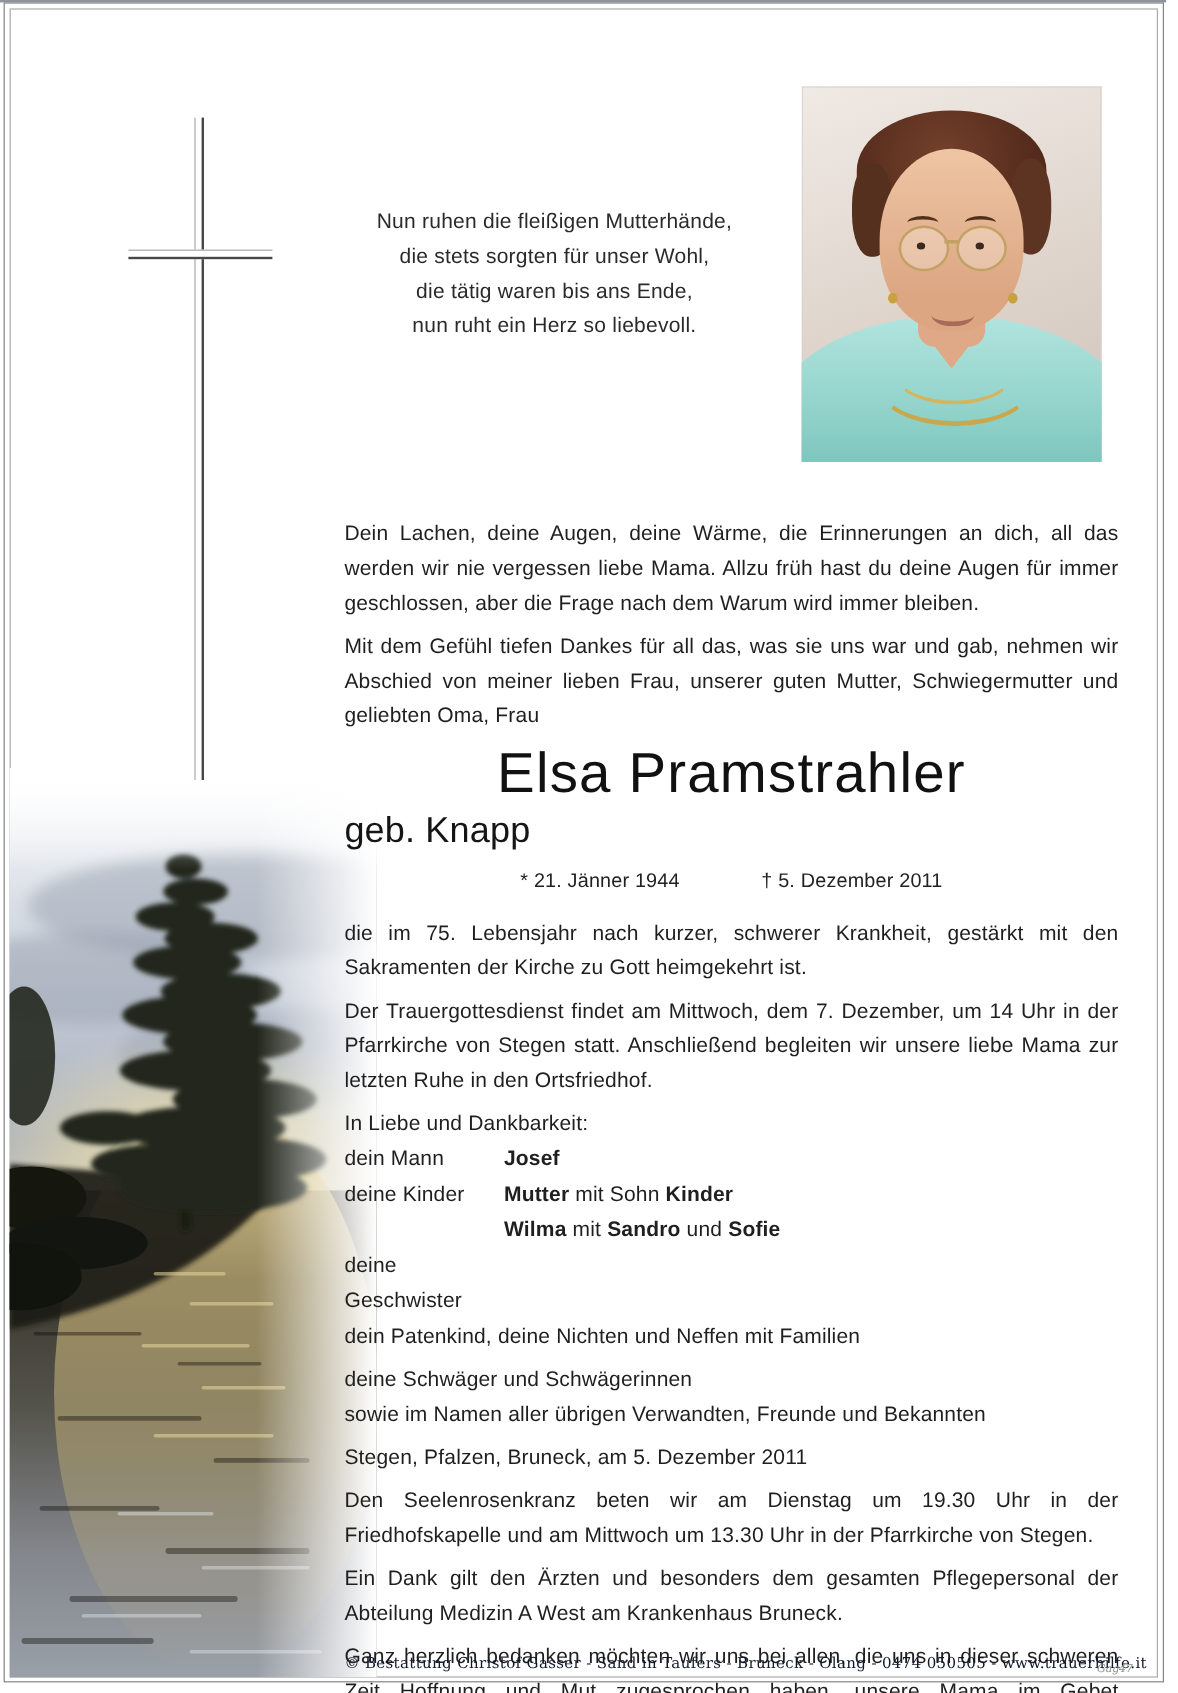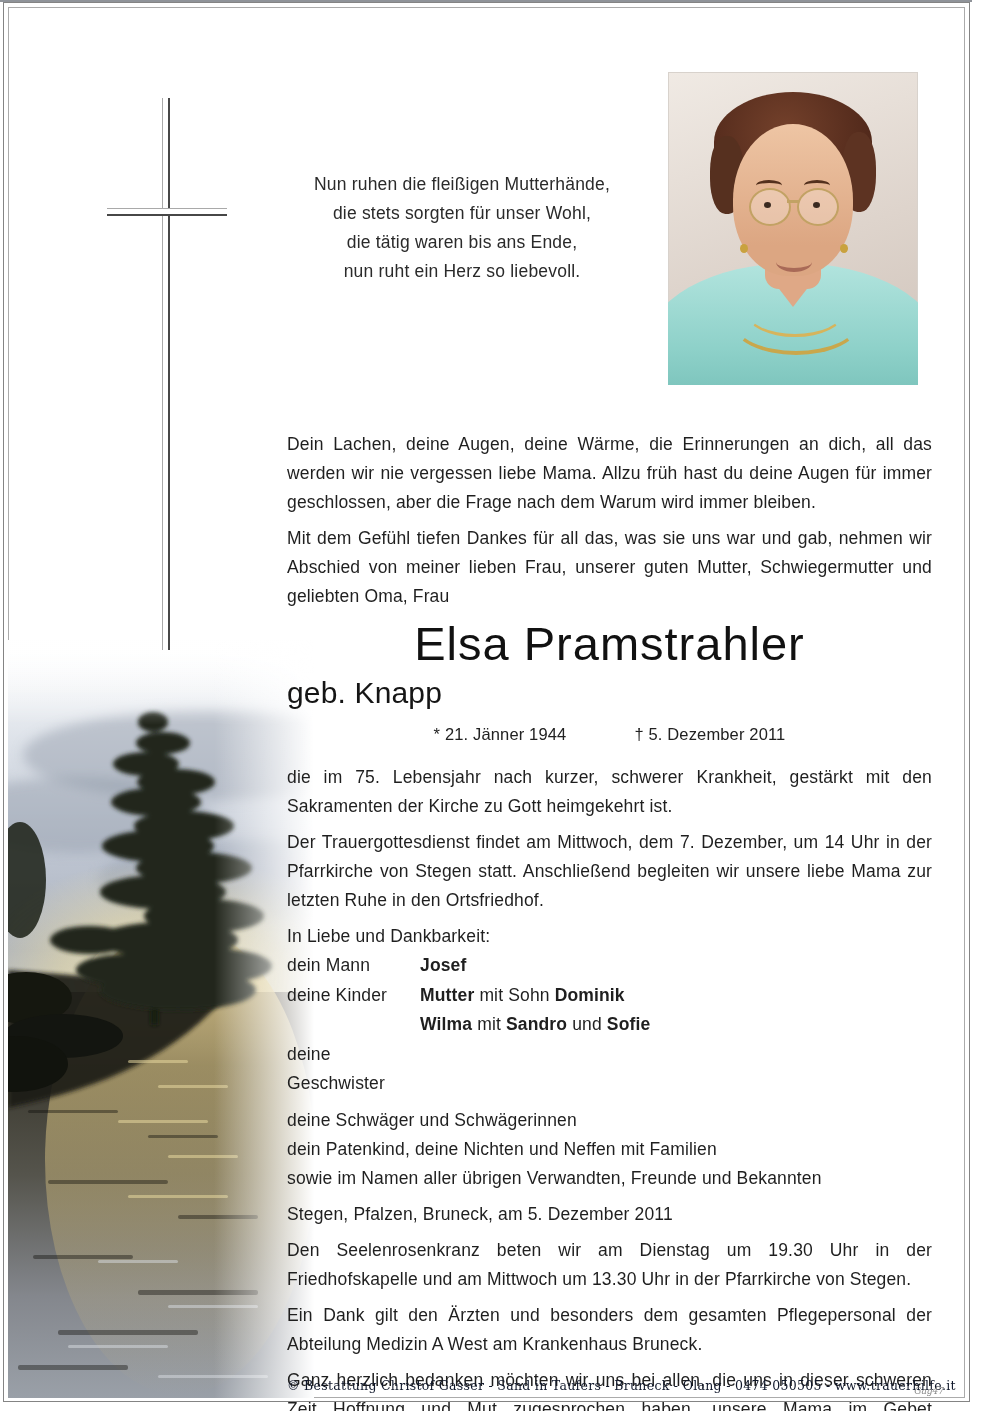--- a/index.html
+++ b/index.html
@@ -252,32 +252,32 @@
     <p>Der Trauergottesdienst findet am Mittwoch, dem 7. Dezember, um 14 Uhr in der Pfarrkirche von Stegen statt. Anschließend begleiten wir unsere liebe Mama zur letzten Ruhe in den Ortsfriedhof.</p>
 
     <p class="heading">In Liebe und Dankbarkeit:</p>
 
     <div class="frow">
       <span class="flabel">dein Mann</span>
       <span class="fval"><b>Josef</b></span>
     </div>
     <div class="frow">
       <span class="flabel">deine Kinder</span>
-      <span class="fval"><b>Mutter</b><span> mit Sohn </span><b>Dominik</b></span>
+      <span class="fval"><b>Mutter</b><span> mit Sohn </span><b>Kinder</b></span>
     </div>
     <div class="frow">
       <span class="flabel"></span>
       <span class="fval"><b>Wilma</b><span> mit </span><b>Sandro</b><span> und </span><b>Sofie</b></span>
     </div>
     <div class="frow">
       <span class="flabel">deine Geschwister</span>
     </div>
 
+    <div class="plain">dein Patenkind, deine Nichten und Neffen mit Familien</div>
     <div class="plain gap">deine Schwäger und Schwägerinnen</div>
-    <div class="plain">dein Patenkind, deine Nichten und Neffen mit Familien</div>
     <div class="plain">sowie im Namen aller übrigen Verwandten, Freunde und Bekannten</div>
 
     <div class="dateline">Stegen, Pfalzen, Bruneck, am 5. Dezember 2011</div>
 
     <p class="notice">Den Seelenrosenkranz beten wir am Dienstag um 19.30 Uhr in der Friedhofskapelle und am Mittwoch um 13.30 Uhr in der Pfarrkirche von Stegen.</p>
     <p class="notice">Ein Dank gilt den Ärzten und besonders dem gesamten Pflegepersonal der Abteilung Medizin A West am Krankenhaus Bruneck.</p>
     <p class="notice">Ganz herzlich bedanken möchten wir uns bei allen, die uns in dieser schweren Zeit Hoffnung und Mut zugesprochen haben, unsere Mama im Gebet einschließen und sie in liebevoller Erinnerung behalten.</p>
   </div>
 
   <div class="footer">© Bestattung Christof Gasser - Sand in Taufers - Bruneck - Olang - 0474 050505 - www.trauerhilfe.it</div>

